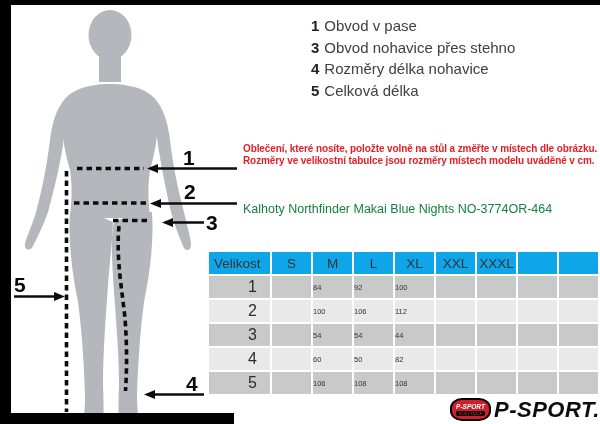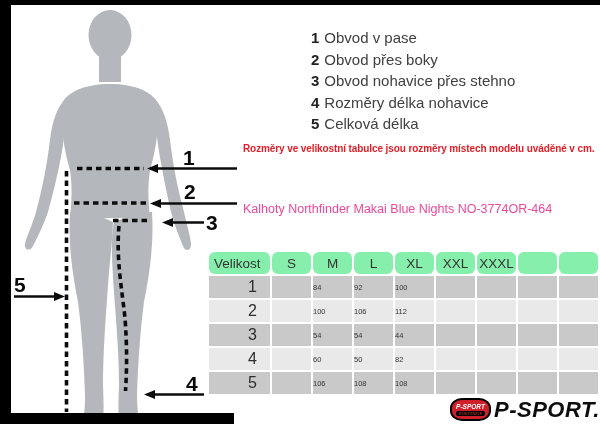--- a/index.html
+++ b/index.html
@@ -9,34 +9,34 @@
   }
   
   .frame-top{position:absolute;left:0;top:0;width:600px;height:5px;background:#000;}
   .frame-left{position:absolute;left:0;top:0;width:11px;height:424px;background:#000;}
   .frame-bottom{position:absolute;left:0;top:413px;width:234px;height:11px;background:#000;}
   
   .figure-area{position:absolute;left:0;top:0;width:240px;height:424px;}
   .figure-area svg{display:block;}
   .marker-num{font-family:"Liberation Sans",sans-serif;font-size:21px;font-weight:800;fill:#0a0a0a;}
   
-  .legend{position:absolute;left:311px;top:27px;margin:0;padding:0;list-style:none;
+  .legend{position:absolute;left:311px;top:15px;margin:0;padding:0;list-style:none;
     font-size:15px;color:#404040;}
   .legend li{line-height:21.5px;white-space:nowrap;}
   .legend b{font-weight:700;color:#222;margin-right:5px;}
   
   .notice{position:absolute;left:243px;top:143px;font-size:10px;font-weight:700;
     color:#e41e26;line-height:12px;white-space:nowrap;letter-spacing:-0.1px;}
   
-  .title{position:absolute;left:243px;top:202px;font-size:12.5px;color:#ec4899;white-space:nowrap;}
+  .title{position:absolute;left:243px;top:202px;font-size:12.5px;color:#15803d;white-space:nowrap;}
   
   table.sizes{position:absolute;left:207px;top:250px;width:393px;
     border-collapse:separate;border-spacing:2px;table-layout:fixed;}
   table.sizes th,table.sizes td{height:22px;padding:0;overflow:hidden;}
-  table.sizes th{background:#86efac;font-weight:400;font-size:13.5px;color:#333;text-align:center;border-radius:6px;}
+  table.sizes th{background:#0ea5e9;font-weight:400;font-size:13.5px;color:#333;text-align:center;}
   table.sizes th.c0{text-align:left;padding-left:5px;}
   table.sizes tbody tr:nth-child(odd) td{background:#c9c9c9;}
   table.sizes tbody tr:nth-child(even) td{background:#e9e9e9;}
   td.rowlabel{text-align:right;padding-right:13px !important;font-size:16px;color:#2e2e2e;}
   td.val{text-align:left;font-size:7.5px;color:#333;}
   
   .logo-badge{position:absolute;left:450px;top:398px;width:41px;height:23px;box-sizing:border-box;
     background:#cf1f2b;border:2px solid #000;border-radius:12px/10px;}
   .badge-top{font-size:6.5px;font-weight:700;font-style:italic;color:#fff;text-align:center;
     margin-top:3px;line-height:7px;white-space:nowrap;}
@@ -105,27 +105,27 @@
       <text class="marker-num" x="14" y="292">5</text>
     </svg>
   </div>
 
   <div class="frame-top"></div>
   <div class="frame-left"></div>
   <div class="frame-bottom"></div>
 
   <ul class="legend">
     <li><b>1</b><span>Obvod v pase</span></li>
-    <li><b>2</b><span>Obvod přes boky</span></li>
     <li><b>3</b><span>Obvod nohavice přes stehno</span></li>
     <li><b>4</b><span>Rozměry délka nohavice</span></li>
     <li><b>5</b><span>Celková délka</span></li>
   </ul>
 
   <div class="notice">
+    <div>Oblečení, které nosíte, položte volně na stůl a změřte v místech dle obrázku.</div>
     <div>Rozměry ve velikostní tabulce jsou rozměry místech modelu uváděné v cm.</div>
   </div>
 
   <div class="title">Kalhoty Northfinder Makai Blue Nights NO-3774OR-464</div>
 
   <table class="sizes">
     <colgroup>
       <col style="width:61px">
         <col style="width:39px">
         <col style="width:39px">

